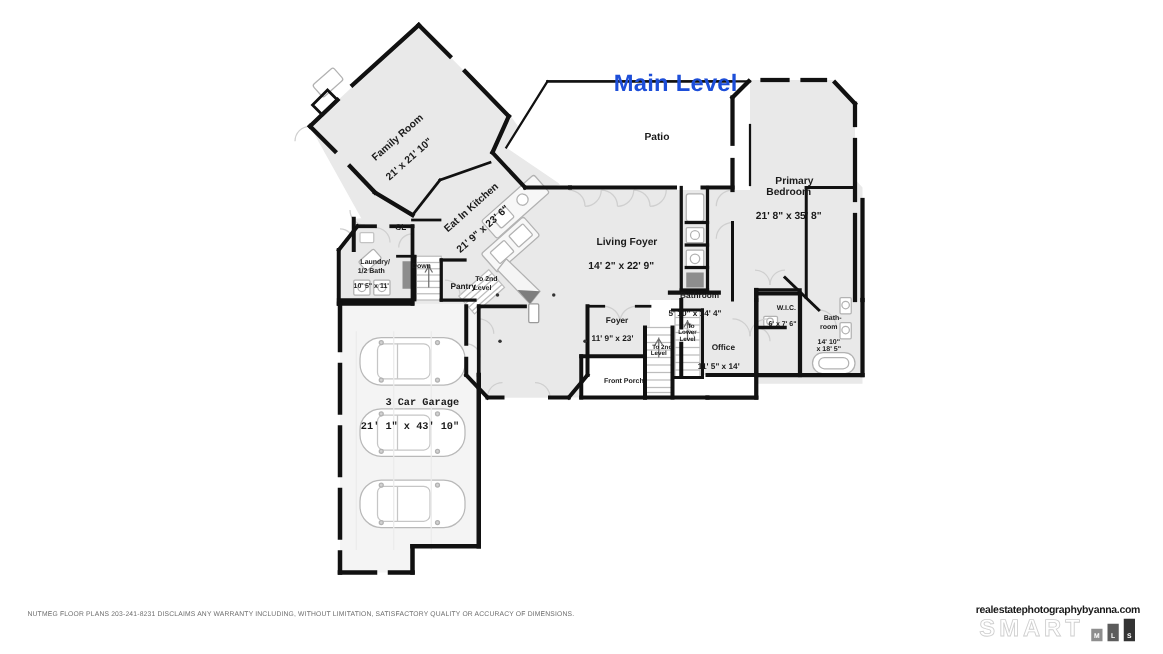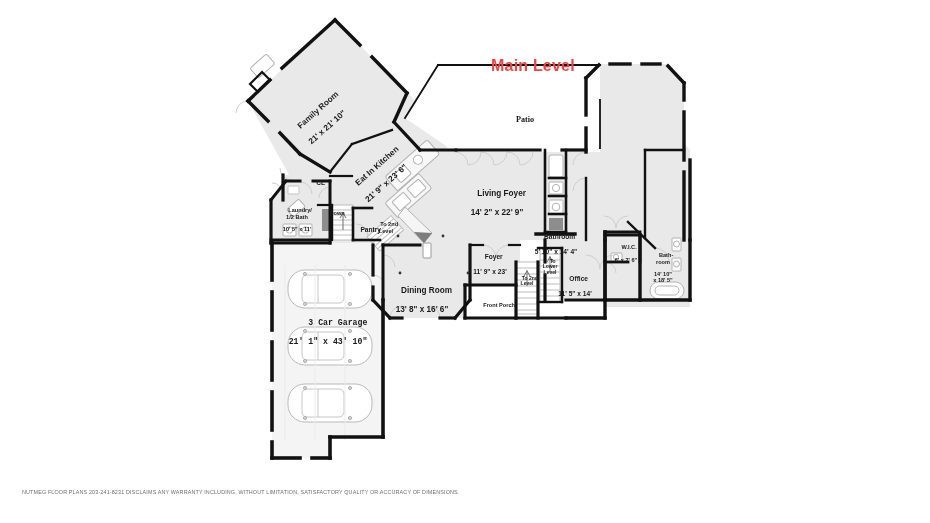--- a/index.html
+++ b/index.html
@@ -6,22 +6,22 @@
   html,body{margin:0;padding:0;background:#ffffff;}
   body{width:930px;height:523px;position:relative;overflow:hidden;
        font-family:"Liberation Sans","DejaVu Sans",sans-serif;color:#000;}
   #plan-stage{position:absolute;left:0;top:0;width:930px;height:523px;}
   svg#floorplan{position:absolute;left:0;top:0;}
 
   
   .lbl{position:absolute;text-align:center;line-height:1.12;
        font-weight:bold;color:#1a1a1a;white-space:pre;pointer-events:none;}
   .lbl .dim{display:block;font-weight:bold;}
-  .title-main{position:absolute;font-weight:bold;font-size:16px;
-       letter-spacing:.2px;color:#ef4444;}
+  .title-main{position:absolute;font-weight:bold;font-size:19px;
+       letter-spacing:.2px;color:#1d4ed8;}
   .sz-room{font-size:8.2px;}
   .sz-small{font-size:6.6px;}
   .sz-tiny{font-size:5.6px;}
   .sz-mini{font-size:5.0px;}
 
   .rot-fam{transform:rotate(-41.5deg);transform-origin:50% 50%;}
   .rot-kit{transform:rotate(-41.5deg);transform-origin:50% 50%;}
 
   
   #footer{position:absolute;left:0;top:470px;width:930px;height:53px;}
@@ -421,29 +421,34 @@
   <div class="lbl sz-tiny" style="left:268px; top:201px; width:58px;">
     <span>Laundry/
 1/2 Bath</span>
     <span class="dim">10' 5" x 11'</span>
   </div>
 
   <div class="lbl sz-small" style="left:348px; top:219px; width:38px;">
     <span>Pantry</span>
   </div>
 
-  <div class="lbl sz-room" style="left:493px; top:106px; width:56px;font-family:Liberation Serif, serif;">
+  <div class="lbl sz-room" style="left:493px; top:96px; width:56px;">
     <span>Patio</span>
   </div>
 
   <div class="lbl sz-room" style="left:455px; top:180px; width:84px;">
     <span>Living Foyer</span>
     <span class="dim">14' 2" x 22' 9"</span>
   </div>
 
+  <div class="lbl sz-room" style="left:588px; top:131px; width:86px;">
+    <span>Primary
+Bedroom</span>
+    <span class="dim">21' 8" x 35' 8"</span>
+  </div>
 
   <div class="lbl sz-small" style="left:518px; top:226px; width:76px;">
     <span>Bathroom</span>
     <span class="dim">5' 10" x 14' 4"</span>
   </div>
 
   <div class="lbl sz-tiny" style="left:604px; top:238px; width:44px;">
     <span>W.I.C.</span>
     <span class="dim">6' x 7' 6"</span>
   </div>
@@ -458,24 +463,20 @@
   <div class="lbl sz-small" style="left:546px; top:268px; width:58px;">
     <span>Office</span>
     <span class="dim">11' 5" x 14'</span>
   </div>
 
   <div class="lbl sz-small" style="left:458px; top:246px; width:64px;">
     <span>Foyer</span>
     <span class="dim">11' 9" x 23'</span>
   </div>
 
-  <div class="lbl sz-room" style="left:378px; top:277px; width:88px;">
-    <span>Dining Room</span>
-    <span class="dim">13' 8" x 16' 6"</span>
-  </div>
 
   <div class="lbl sz-tiny" style="left:469px; top:296px; width:54px;">
     <span>Front Porch</span>
   </div>
 
   <div class="lbl sz-room" style="left:286px; top:309px; width:84px;font-family:Liberation Mono, monospace;">
     <span>3 Car Garage</span>
     <span class="dim">21' 1" x 43' 10"</span>
   </div>
 
@@ -501,13 +502,23 @@
 
   <div class="title-main" style="left:491px; top:57px;">
     <span>Main Level</span>
   </div>
 </div>
 
 <div id="footer">
 
   <div id="disclaimer">NUTMEG FLOOR PLANS 203-241-8231 DISCLAIMS ANY WARRANTY INCLUDING, WITHOUT LIMITATION, SATISFACTORY QUALITY OR ACCURACY OF DIMENSIONS.</div>
 
+  <div id="brandwrap">
+    <div id="brand-url">realestatephotographybyanna.com</div>
+
+    <div id="smart-logo">
+      <div id="smart-word">SMART</div>
+      <div class="mls-box" id="mls-m">M</div>
+      <div class="mls-box" id="mls-l">L</div>
+      <div class="mls-box" id="mls-s">S</div>
+    </div>
+  </div>
 </div>
 
 </body></html>

